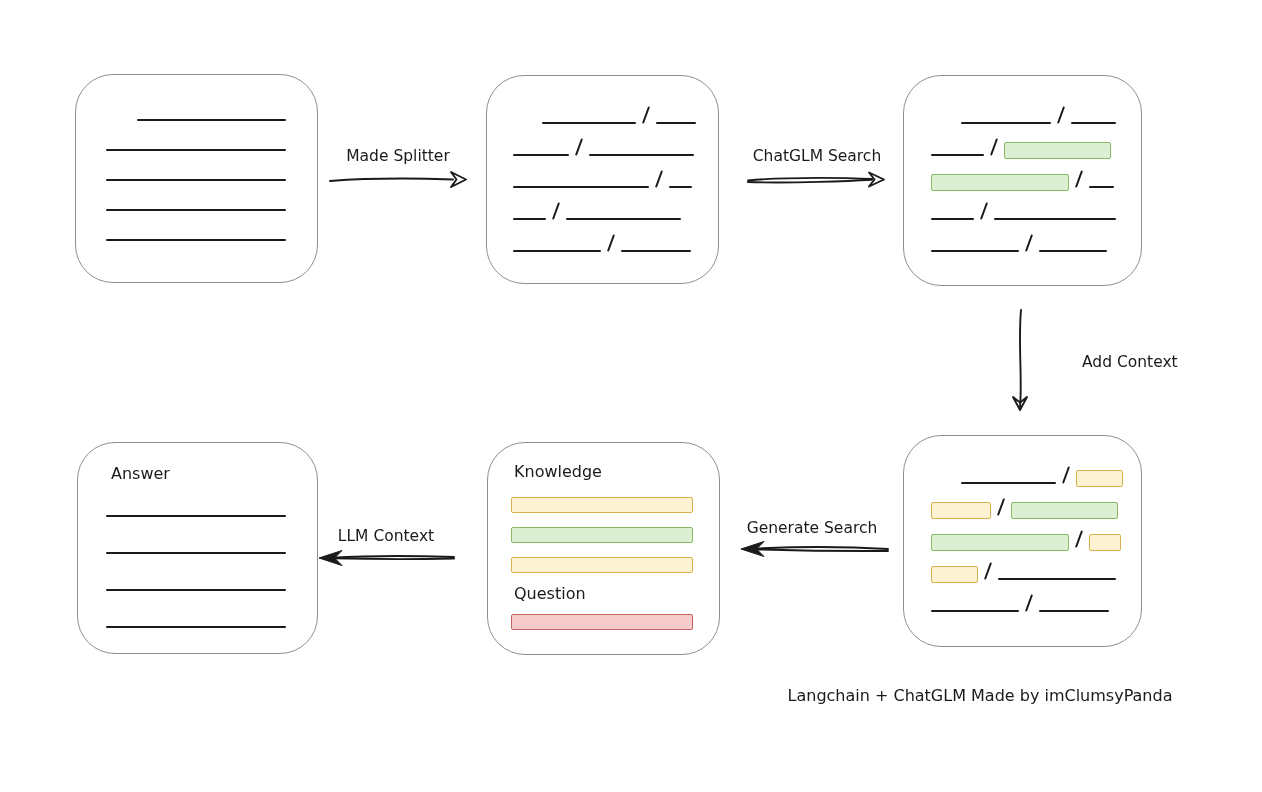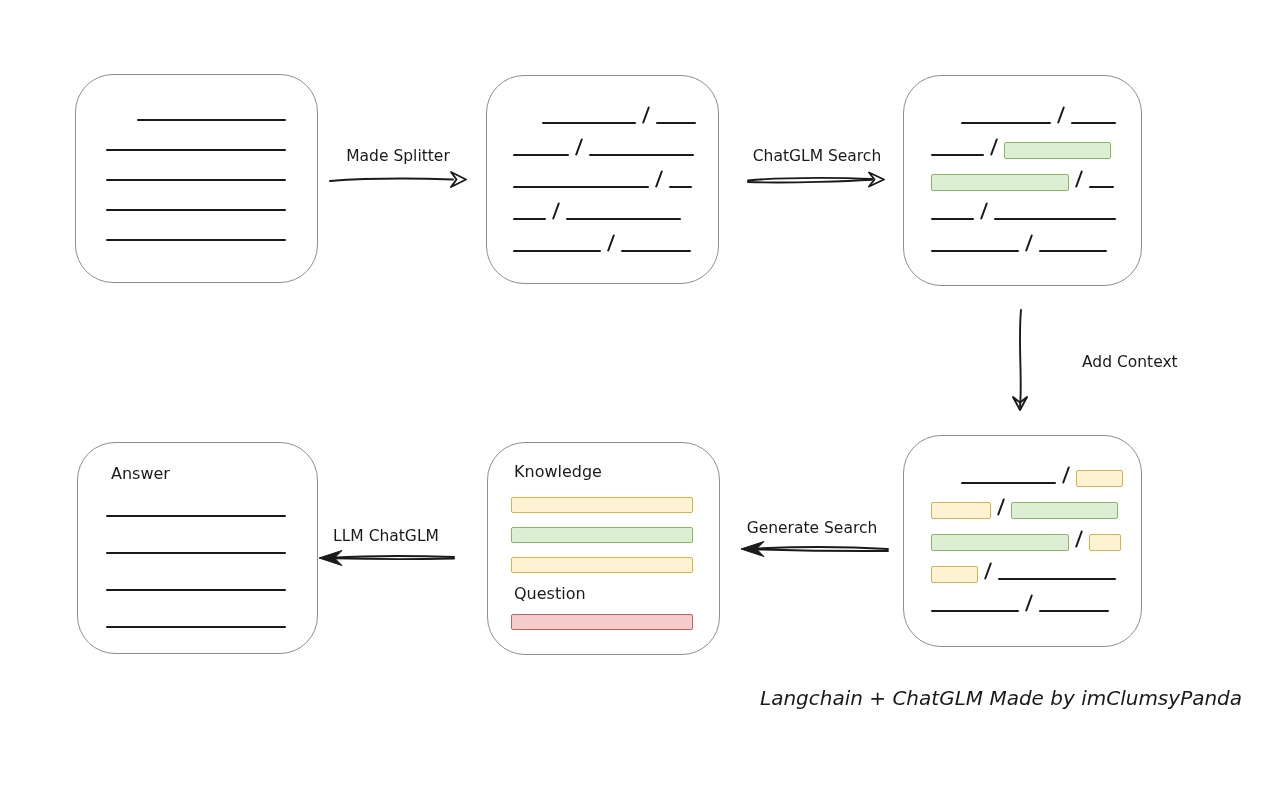--- a/index.html
+++ b/index.html
@@ -41,21 +41,21 @@
 
   
   .label{position:absolute;font-size:15.5px;line-height:20px;white-space:nowrap;}
   .label.center{text-align:center;}
 
   .arrow{position:absolute;}
   .arrow svg{display:block;}
   .stroke{stroke:#1a1a1a;stroke-width:1.9;fill:none;stroke-linecap:round;stroke-linejoin:round;}
   .fillhead{fill:#1a1a1a;stroke:#1a1a1a;stroke-width:1;stroke-linejoin:round;}
 
-  .caption{position:absolute;font-size:20px;white-space:nowrap;text-align:center;font-style:italic;}
+  .caption{position:absolute;font-size:16px;white-space:nowrap;text-align:center;}
 </style>
 </head>
 <body>
 
 <div class="canvas">
 
   <div class="node" style="left:75px;top:74px;width:243px;height:209px;">
     <div class="rows rows-30" style="left:30px;top:16px;">
         <div class="chunk-row">
           <span class="seg-line" style="width: 149px; margin-left: 31px;"></span>
@@ -223,21 +223,21 @@
 
   <div class="label center" style="left:734px;top:518px;width:156px;">Generate Search</div>
   <div class="arrow" style="left:738px;top:536px;">
     <svg width="152" height="26" viewBox="0 0 152 26">
       <path class="stroke" d="M150,13 C100,10 48,11 16,12.7"></path>
       <path class="stroke" d="M150,15 C100,15.3 48,14.3 16,13.3"></path>
       <path class="fillhead" d="M3,13 L26,5.5 L18.5,13 L26,20.5 Z"></path>
     </svg>
   </div>
 
-  <div class="label center" style="left:318px;top:526px;width:136px;">LLM ChatGLM</div>
+  <div class="label center" style="left:318px;top:526px;width:136px;">LLM Context</div>
   <div class="arrow" style="left:316px;top:545px;">
     <svg width="140" height="26" viewBox="0 0 140 26">
       <path class="stroke" d="M138,12 C92,10.5 46,11 16,12.7"></path>
       <path class="stroke" d="M138,13.5 C92,14.5 46,14 16,13.3"></path>
       <path class="fillhead" d="M3,13 L26,5.5 L18.5,13 L26,20.5 Z"></path>
     </svg>
   </div>
 
   <div class="caption" style="left:760px;top:686px;width:440px;">Langchain + ChatGLM Made by imClumsyPanda</div>
 

